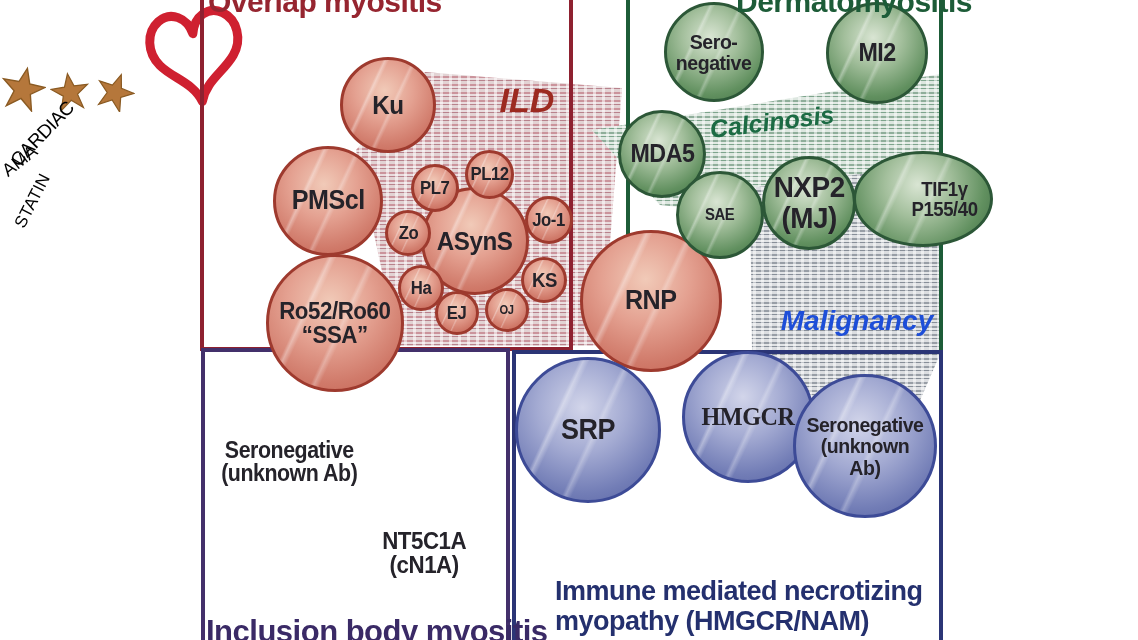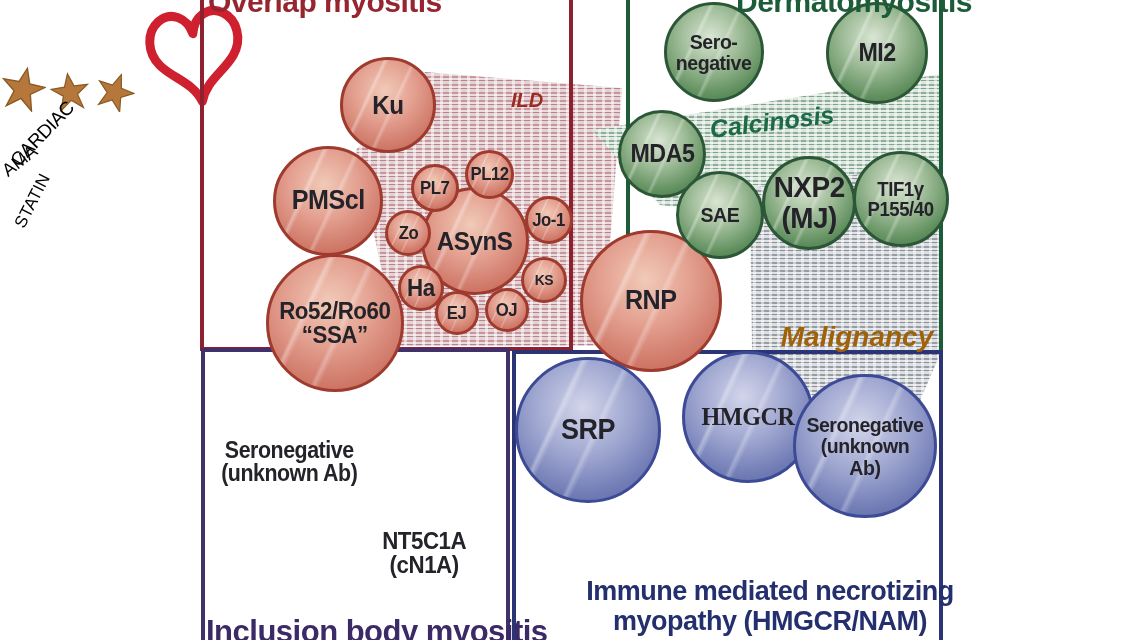--- a/index.html
+++ b/index.html
@@ -77,29 +77,29 @@
   <div class="hatch gray" style="left:745px;top:158px;width:198px;height:282px;
               clip-path:polygon(5px 30px, 196px 6px, 196px 194px, 160px 277px, 55px 277px, 7px 194px);"></div>
 
   
   <div class="qbox red" style="left:200px;top:-30px;width:365px;height:373px;"></div>
   <div class="qbox green" style="left:626px;top:-30px;width:309px;height:376px;"></div>
   <div class="qbox purple" style="left:201px;top:348px;width:301px;height:320px;"></div>
   <div class="qbox blue" style="left:512px;top:350px;width:423px;height:318px;"></div>
 
   
-  <div class="annot" style="left:527px;top:100px;font-size:20px;color:#9c2a20;">ILD</div>
+  <div class="annot" style="left:527px;top:100px;font-size:34px;color:#9c2a20;">ILD</div>
   <div class="annot" style="left:772px;top:122px;font-size:25px;color:#1c6b44;transform:translate(-50%,-50%) rotate(-7deg);">Calcinosis</div>
-  <div class="annot" style="left:857px;top:337px;font-size:28px;color:#a16207;">Malignancy</div>
+  <div class="annot" style="left:857px;top:321px;font-size:28px;color:#1d4ed8;">Malignancy</div>
 
   
   <div class="qtitle" style="left:208px;top:-15px;font-size:30px;color:#962530;">Overlap myositis</div>
   <div class="qtitle" style="left:736px;top:-15px;font-size:30px;color:#1d5c38;">Dermatomyositis</div>
   <div class="qtitle" style="left:206px;top:614px;font-size:31px;color:#3a2a66;">Inclusion body myositis</div>
-  <div class="qtitle" style="left:555px;top:576px;width:430px;font-size:27px;color:#24306e;text-align:center;white-space:normal;line-height:1.12;">
+  <div class="qtitle" style="left:555px;top:576px;width:430px;font-size:27px;color:#24306e;white-space:normal;line-height:1.12;">
     <span style="display:block;">Immune mediated necrotizing</span>
     <span style="display:block;">myopathy (HMGCR/NAM)</span>
   </div>
 
   
   <div class="bubble red" style="left:340px;top:57px;width:90px;height:90px;font-size:26px;">
     <span class="lbl">Ku</span>
     </div>
   <div class="bubble red" style="left:273px;top:146px;width:104px;height:104px;font-size:27px;">
     <span class="lbl">PMScl</span>
@@ -118,59 +118,59 @@
     </div>
   <div class="bubble red zfront" style="left:465px;top:150px;width:43px;height:43px;font-size:18px;">
     <span class="lbl">PL12</span>
     </div>
   <div class="bubble red zfront" style="left:385px;top:210px;width:40px;height:40px;font-size:18px;">
     <span class="lbl">Zo</span>
     </div>
   <div class="bubble red zfront" style="left:525px;top:196px;width:42px;height:42px;font-size:18px;">
     <span class="lbl">Jo-1</span>
     </div>
-  <div class="bubble red zfront" style="left:521px;top:257px;width:40px;height:40px;font-size:15px;">
+  <div class="bubble red zfront" style="left:521px;top:257px;width:40px;height:40px;font-size:20px;">
     <span class="lbl">KS</span>
     </div>
-  <div class="bubble red zfront" style="left:398px;top:265px;width:40px;height:40px;font-size:24px;">
+  <div class="bubble red zfront" style="left:398px;top:265px;width:40px;height:40px;font-size:18px;">
     <span class="lbl">Ha</span>
     </div>
   <div class="bubble red zfront" style="left:435px;top:291px;width:38px;height:38px;font-size:18px;">
     <span class="lbl">EJ</span>
     </div>
-  <div class="bubble red zfront" style="left:485px;top:288px;width:38px;height:38px;font-size:18px;justify-content:center;">
+  <div class="bubble red zfront" style="left:485px;top:288px;width:38px;height:38px;font-size:12px;justify-content:center;">
     <span class="lbl">OJ</span>
     </div>
   <div class="bubble red zfront" style="left:580px;top:230px;width:136px;height:136px;font-size:27px;justify-content:center;">
     <span class="lbl">RNP</span>
     </div>
 
   
   <div class="bubble green" style="left:664px;top:2px;width:94px;height:94px;font-size:21px;">
     <span class="lbl">
       <span>Sero-</span>
       <span>negative</span>
     </span>
     </div>
   <div class="bubble green" style="left:826px;top:2px;width:96px;height:96px;font-size:25px;">
     <span class="lbl">MI2</span>
     </div>
   <div class="bubble green zfront" style="left:618px;top:110px;width:82px;height:82px;font-size:25px;">
     <span class="lbl">MDA5</span>
     </div>
-  <div class="bubble green zfront" style="left:676px;top:171px;width:82px;height:82px;font-size:21px;">
+  <div class="bubble green zfront" style="left:676px;top:171px;width:82px;height:82px;font-size:16px;">
     <span class="lbl">SAE</span>
     </div>
   <div class="bubble green" style="left:762px;top:156px;width:88px;height:88px;font-size:30px;">
     <span class="lbl">
       <span>NXP2</span>
       <span>(MJ)</span>
     </span>
     </div>
-  <div class="bubble green" style="left:853px;top:151px;width:90px;height:90px;font-size:20px;">
+  <div class="bubble green" style="left:853px;top:151px;width:90px;height:90px;font-size:20px;padding-left:44px;">
     <span class="lbl">
       <span>TIF1γ</span>
       <span>P155/40</span>
     </span>
     </div>
 
   
   <svg class="star" style="left:667px;top:107px;" width="46" height="46" viewBox="0 0 100 100">
     <polygon points="50,4 62,36 96,37 68,58 78,93 50,71 22,93 32,58 4,37 38,36" fill="#b5773b" stroke="#8a5a22" stroke-width="3" transform="rotate(12 50 50)"></polygon>
     </svg>

